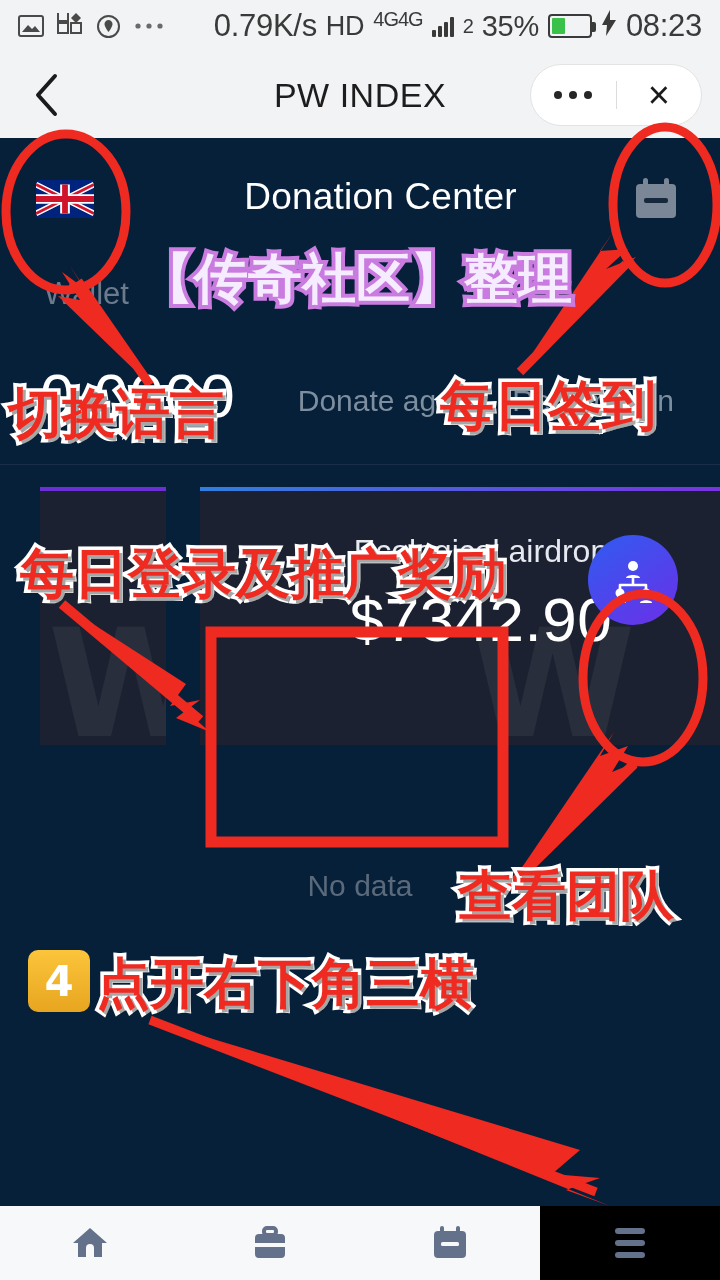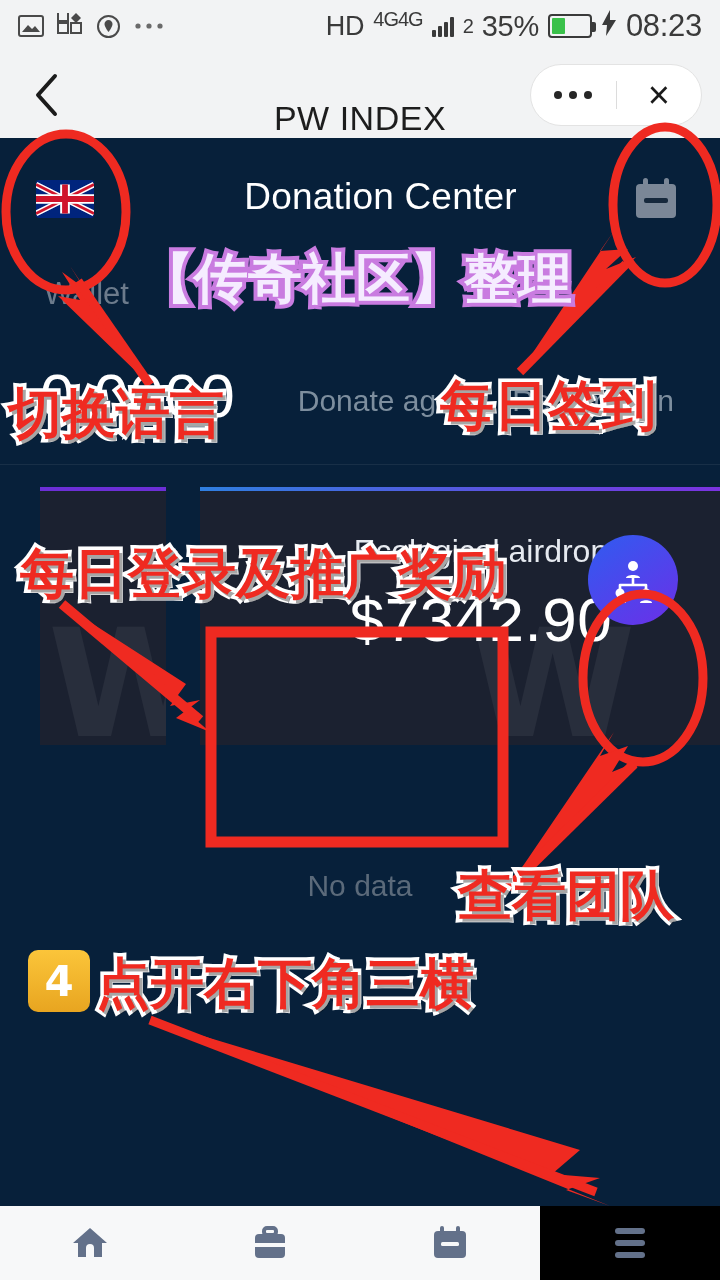--- a/index.html
+++ b/index.html
@@ -30,21 +30,21 @@
   .bars i:nth-child(3){height:15px;} .bars i:nth-child(4){height:20px;}
   .batt { width:44px; height:24px; border:2.5px solid #3a3a3a; border-radius:4px; position:relative; display:inline-block;}
   .batt:after{content:"";position:absolute;right:-6px;top:6px;width:4px;height:10px;background:#3a3a3a;border-radius:0 2px 2px 0;}
   .batt i{ position:absolute; left:2px; top:2px; bottom:2px; width:33%; background:#3ac14a; border-radius:1px;}
   .pct { font-size:29px; }
   .clock { font-size:31px; }
 
   
   .navbar {
     height:86px; background:#f2f3f4; position:relative;
-    display:flex; align-items:flex-end; justify-content:center;
+    display:flex; align-items:center; justify-content:center;
   }
   .nav-back { position:absolute; left:22px; top:50%; transform:translateY(-50%);
     width:48px;height:48px; display:flex;align-items:center;justify-content:center; }
   .nav-title { font-size:34px; color:#1d1d1d; letter-spacing:0.5px; }
   .capsule {
     position:absolute; right:18px; top:50%; transform:translateY(-50%);
     width:172px; height:62px; background:#fff; border-radius:31px;
     display:flex; align-items:center; justify-content:space-between;
     border:1px solid #e3e3e3;
   }
@@ -169,20 +169,21 @@
       </span>
       <span class="sb-ico">
         <svg width="30" height="8" viewBox="0 0 30 8">
             <circle cx="4" cy="4" r="2.6" fill="#6a6a6a"></circle>
             <circle cx="15" cy="4" r="2.6" fill="#6a6a6a"></circle>
             <circle cx="26" cy="4" r="2.6" fill="#6a6a6a"></circle>
           </svg>
       </span>
     </div>
     <div class="sb-right">
+      <span class="netspeed">0.79K/s</span>
       <span class="hd">HD</span>
       <span>
         <span class="gsmall">4G</span><span class="gsmall">4G</span>
       </span>
       <span class="bars">
           <i></i>
           <i></i>
           <i></i>
           <i></i>
         </span>

